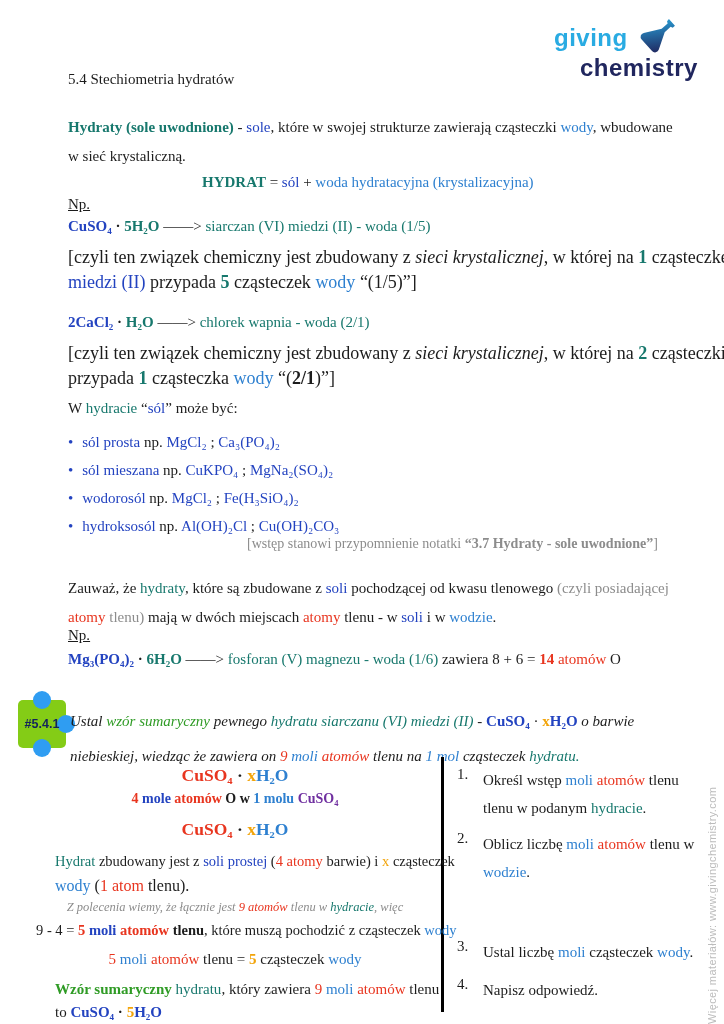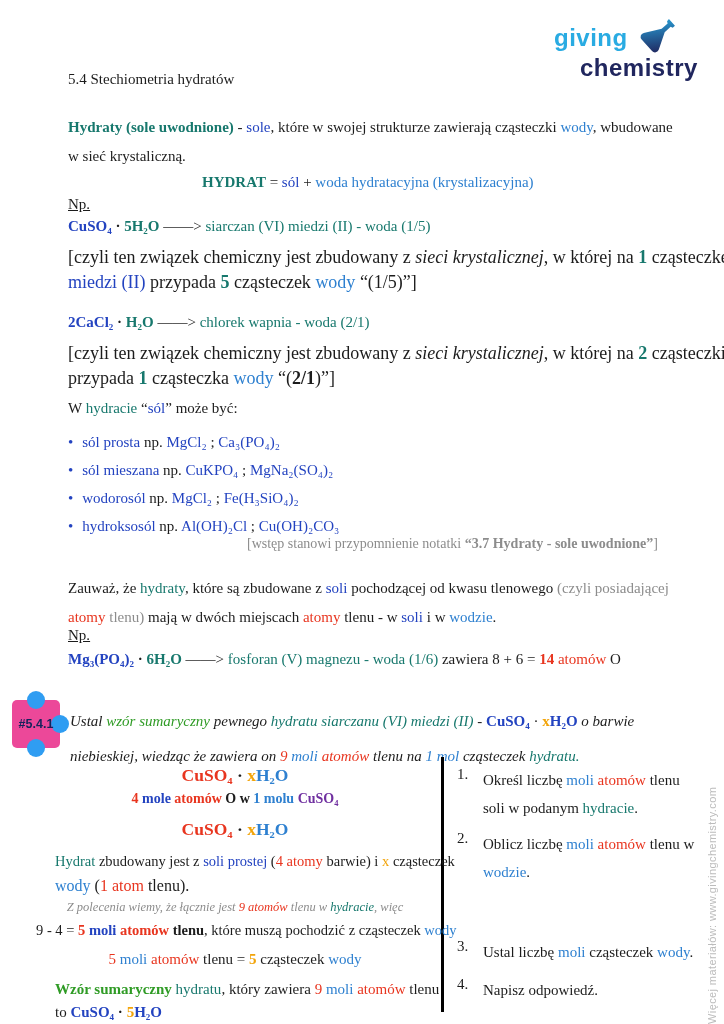--- a/index.html
+++ b/index.html
@@ -117,21 +117,21 @@
     <li><span style="color: rgb(35, 67, 192);">wodorosól</span><span> np. </span><span style="color: rgb(35, 67, 192);">MgCl₂</span><span> ; </span><span style="color: rgb(35, 67, 192);">Fe(H₃SiO₄)₂</span></li>
     <li><span style="color: rgb(35, 67, 192);">hydroksosól</span><span> np. </span><span style="color: rgb(35, 67, 192);">Al(OH)₂Cl</span><span> ; </span><span style="color: rgb(35, 67, 192);">Cu(OH)₂CO₃</span></li>
   </ul>
   <div class="line note-ref"><span style="color: rgb(140, 140, 140);">[wstęp stanowi przypomnienie notatki </span><span style="color: rgb(140, 140, 140); font-weight: 700;">“3.7 Hydraty - sole uwodnione”</span><span style="color: rgb(140, 140, 140);">]</span></div>
 
   <div class="line obs obs1"><span>Zauważ, że </span><span style="color: rgb(23, 120, 109);">hydraty</span><span>, które są zbudowane z </span><span style="color: rgb(35, 67, 192);">soli</span><span> pochodzącej od kwasu tlenowego </span><span style="color: rgb(140, 140, 140);">(czyli posiadającej</span></div>
   <div class="line obs obs2"><span style="color: rgb(232, 53, 31);">atomy</span><span style="color: rgb(140, 140, 140);"> tlenu)</span><span> mają w dwóch miejscach </span><span style="color: rgb(232, 53, 31);">atomy</span><span> tlenu - w </span><span style="color: rgb(35, 67, 192);">soli</span><span> i w </span><span style="color: rgb(46, 128, 208);">wodzie</span><span>.</span></div>
   <div class="line np2"><span style="text-decoration: underline;">Np.</span></div>
   <div class="line ex3"><span style="color: rgb(35, 67, 192); font-weight: 700;">Mg₃(PO₄)₂</span><span style="font-weight: 700;"> · </span><span style="color: rgb(23, 120, 109); font-weight: 700;">6H₂O</span><span> ——&gt; </span><span style="color: rgb(23, 120, 109);">fosforan (V) magnezu - woda (1/6)</span><span> zawiera 8 + 6 = </span><span style="color: rgb(232, 53, 31); font-weight: 700;">14</span><span style="color: rgb(232, 53, 31);"> atomów</span><span> O</span></div>
 
-  <div class="badge" style="background: #ec4899;">
+  <div class="badge" style="background: #84cc16; margin-left: 6px;">
     <span class="knob knob-top" style="background: rgb(47, 157, 242);"></span>
     <span class="knob knob-right" style="background: rgb(47, 157, 242);"></span>
     <span class="knob knob-bottom" style="background: rgb(47, 157, 242);"></span>
     <span class="badge-label">#5.4.1</span>
   </div>
 
   <div class="line task task1"><span style="font-style: italic;">Ustal </span><span style="color: rgb(47, 155, 37); font-style: italic;">wzór sumaryczny</span><span style="font-style: italic;"> pewnego </span><span style="color: rgb(23, 120, 109); font-style: italic;">hydratu siarczanu (VI) miedzi (II)</span><span style="font-style: italic;"> - </span><span style="color: rgb(35, 67, 192); font-weight: 700;">CuSO₄</span><span> · </span><span style="color: rgb(242, 164, 10); font-weight: 700;">x</span><span style="color: rgb(35, 67, 192); font-weight: 700;">H₂O</span><span style="font-style: italic;"> o barwie</span></div>
   <div class="line task task2"><span style="font-style: italic;">niebieskiej, wiedząc że zawiera on </span><span style="color: rgb(232, 53, 31); font-style: italic;">9</span><span style="color: rgb(46, 128, 208); font-style: italic;"> moli </span><span style="color: rgb(232, 53, 31); font-style: italic;">atomów</span><span style="font-style: italic;"> tlenu na </span><span style="color: rgb(46, 128, 208); font-style: italic;">1 mol</span><span style="font-style: italic;"> cząsteczek </span><span style="color: rgb(23, 120, 109); font-style: italic;">hydratu.</span></div>
 
   <div class="divider" style="background: rgb(0, 0, 0);"></div>
@@ -143,22 +143,22 @@
   <div class="lc f4"><span style="color: rgb(46, 128, 208);">wody</span><span> (</span><span style="color: rgb(232, 53, 31);">1 atom</span><span> tlenu).</span></div>
   <div class="lc center f5"><span style="color: rgb(140, 140, 140); font-style: italic;">Z polecenia wiemy, że łącznie jest </span><span style="color: rgb(232, 53, 31); font-style: italic;">9 atomów</span><span style="color: rgb(140, 140, 140); font-style: italic;"> tlenu w </span><span style="color: rgb(23, 120, 109); font-style: italic;">hydracie</span><span style="color: rgb(140, 140, 140); font-style: italic;">, więc</span></div>
   <div class="lc f6"><span>9 - 4 = </span><span style="color: rgb(232, 53, 31); font-weight: 700;">5</span><span style="color: rgb(35, 67, 192); font-weight: 700;"> moli</span><span style="color: rgb(232, 53, 31); font-weight: 700;"> atomów</span><span style="font-weight: 700;"> tlenu</span><span>, które muszą pochodzić z cząsteczek </span><span style="color: rgb(46, 128, 208);">wody</span></div>
   <div class="lc center f7"><span style="color: rgb(232, 53, 31);">5</span><span style="color: rgb(46, 128, 208);"> moli </span><span style="color: rgb(232, 53, 31);">atomów</span><span> tlenu = </span><span style="color: rgb(242, 164, 10); font-weight: 700;">5</span><span> cząsteczek </span><span style="color: rgb(46, 128, 208);">wody</span></div>
   <div class="lc f8"><span style="color: rgb(47, 155, 37); font-weight: 700;">Wzór sumaryczny</span><span style="color: rgb(23, 120, 109);"> hydratu</span><span>, który zawiera </span><span style="color: rgb(232, 53, 31);">9</span><span style="color: rgb(46, 128, 208);"> moli </span><span style="color: rgb(232, 53, 31);">atomów</span><span> tlenu</span></div>
   <div class="lc f9"><span>to </span><span style="color: rgb(35, 67, 192); font-weight: 700;">CuSO₄</span><span style="font-weight: 700;"> · </span><span style="color: rgb(242, 164, 10); font-weight: 700;">5</span><span style="color: rgb(35, 67, 192); font-weight: 700;">H₂O</span></div>
 
   <div class="rc-item rc1">
     <span class="rc-num">1.</span>
     <span class="rc-lines">
-      <div><span>Określ liczbę </span><span style="color: rgb(46, 128, 208);">moli</span><span style="color: rgb(232, 53, 31);"> atomów</span><span> tlenu</span></div>
-      <div><span>soli w podanym </span><span style="color: rgb(23, 120, 109);">hydracie</span><span>.</span></div>
+      <div><span>Określ wstęp </span><span style="color: rgb(46, 128, 208);">moli</span><span style="color: rgb(232, 53, 31);"> atomów</span><span> tlenu</span></div>
+      <div><span>tlenu w podanym </span><span style="color: rgb(23, 120, 109);">hydracie</span><span>.</span></div>
     </span>
   </div>
   <div class="rc-item rc2">
     <span class="rc-num">2.</span>
     <span class="rc-lines">
       <div><span>Oblicz liczbę </span><span style="color: rgb(46, 128, 208);">moli</span><span style="color: rgb(232, 53, 31);"> atomów</span><span> tlenu w</span></div>
       <div><span style="color: rgb(46, 128, 208);">wodzie</span><span>.</span></div>
     </span>
   </div>
   <div class="rc-item rc3">

